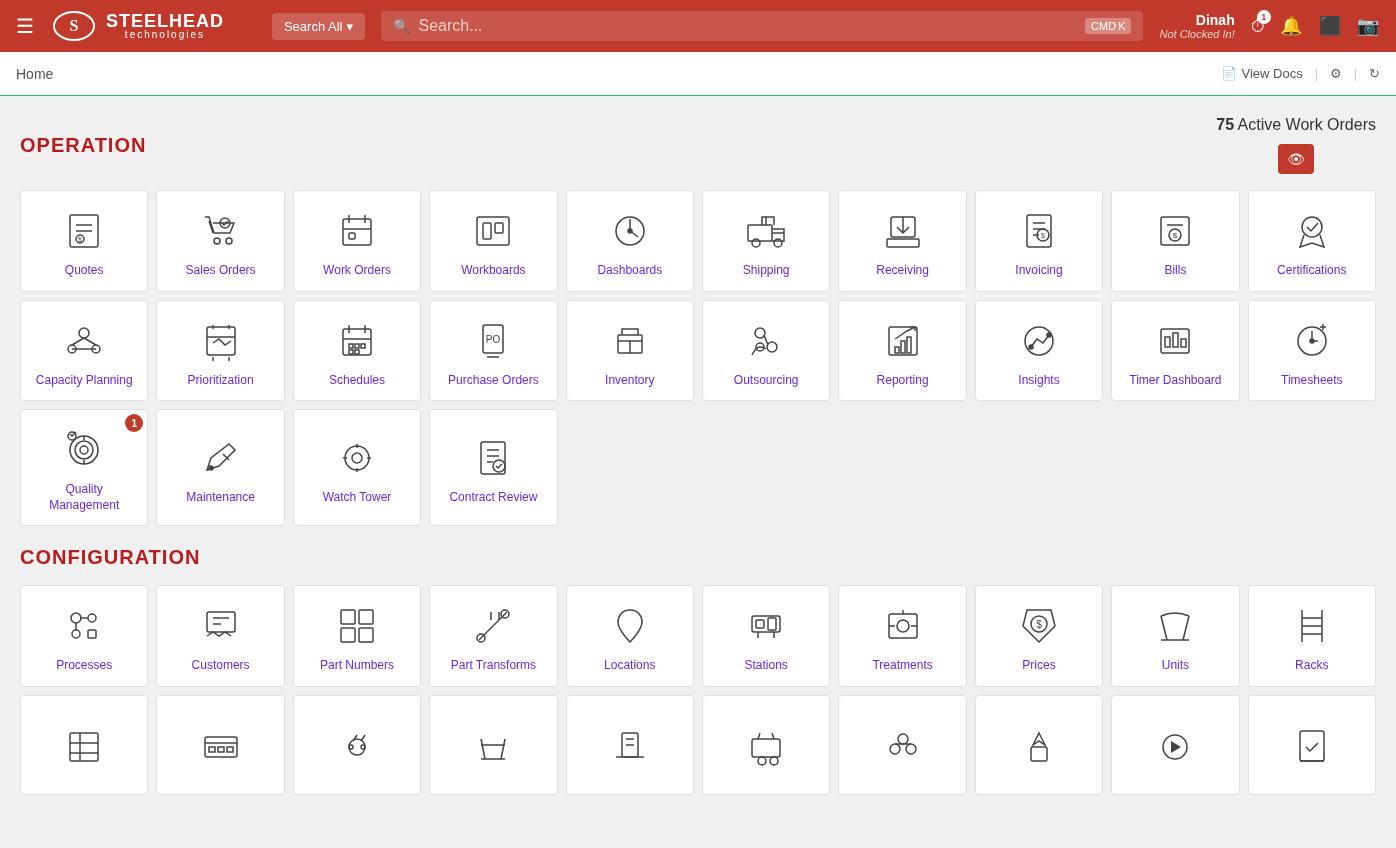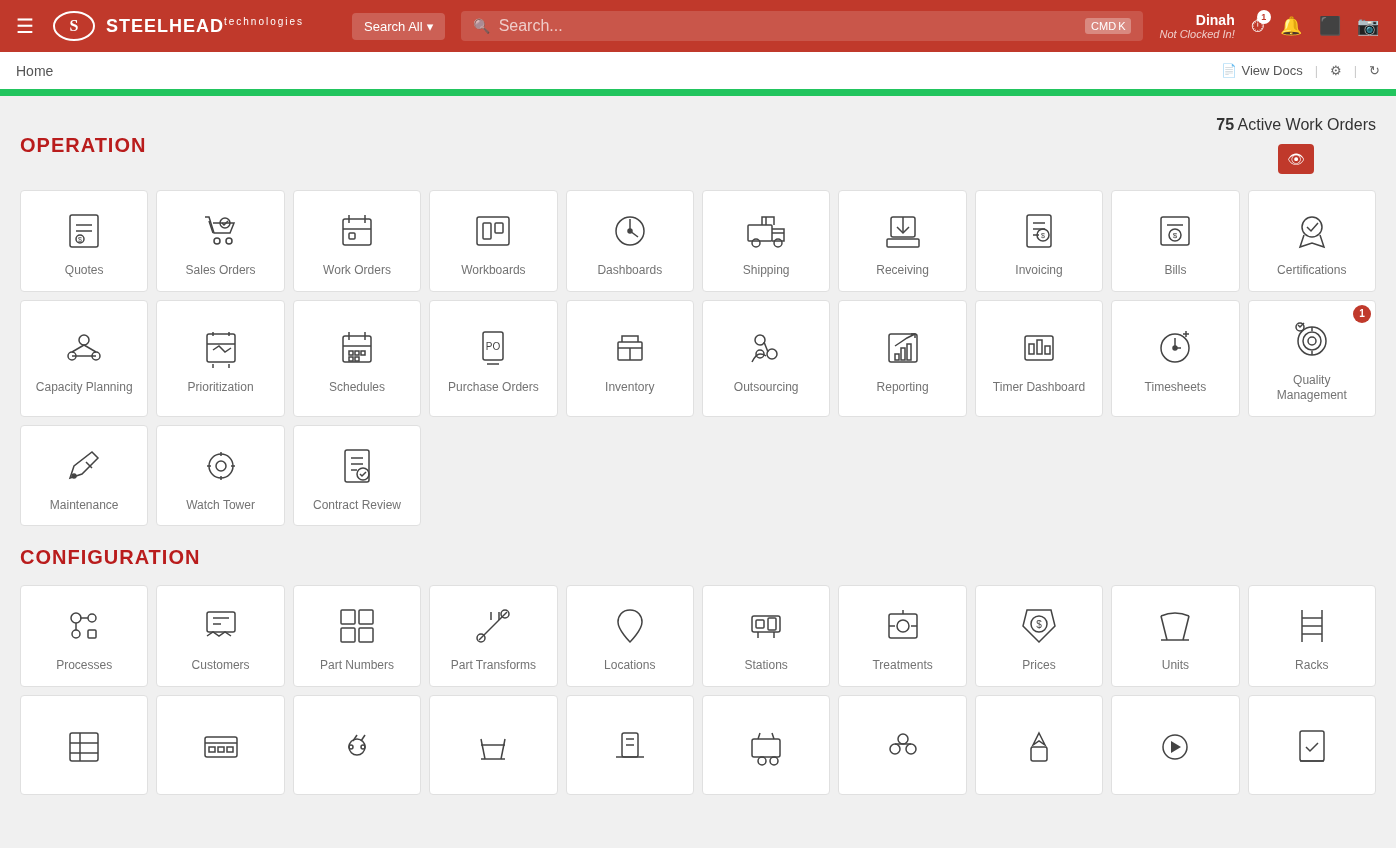--- a/index.html
+++ b/index.html
@@ -11,21 +11,21 @@
       display: flex;
       align-items: center;
       padding: 0 16px;
       height: 52px;
       color: white;
       gap: 16px;
     }
     .header-menu-icon { font-size: 20px; cursor: pointer; color: white; }
     .logo-area { display: flex; align-items: center; gap: 8px; margin-right: 8px; }
     .logo-svg { width: 48px; height: 36px; }
-    .logo-text { display: flex; flex-direction: row; line-height: 1; }
+    .logo-text { display: flex; flex-direction: column; line-height: 1; align-items: center; }
     .logo-text .brand { font-size: 18px; font-weight: 700; letter-spacing: 1px; }
     .logo-text .sub { font-size: 10px; letter-spacing: 2px; }
     .search-all-btn {
       background: rgba(255,255,255,0.2);
       border: none;
       color: white;
       padding: 6px 12px;
       border-radius: 4px;
       cursor: pointer;
       display: flex;
@@ -80,21 +80,21 @@
       border-radius: 50%;
       width: 14px; height: 14px;
       font-size: 9px;
       display: flex; align-items: center; justify-content: center;
       font-weight: 700;
     }
 
     
     .breadcrumb-bar {
       background: white;
-      border-bottom: 7px solid #22c55e;
+      border-bottom: 1px solid #22c55e;
       display: flex;
       align-items: center;
       padding: 0 16px;
       height: 44px;
       gap: 8px;
     }
     .breadcrumb-home { font-size: 14px; color: #555; }
     .breadcrumb-actions { margin-left: auto; display: flex; align-items: center; gap: 8px; color: #666; font-size: 13px; }
     .breadcrumb-actions .sep { color: #ccc; margin: 0 4px; }
     .view-docs-btn { display: flex; align-items: center; gap: 4px; cursor: pointer; color: #555; font-size: 13px; }
@@ -129,21 +129,21 @@
       align-items: center;
       justify-content: center;
       gap: 8px;
       cursor: pointer;
       min-height: 100px;
       transition: box-shadow 0.15s;
       position: relative;
     }
     .card-icon { width: 48px; height: 48px; display: flex; align-items: center; justify-content: center; }
     .card-icon svg { width: 44px; height: 44px; stroke: #444; fill: none; stroke-width: 1.5; }
-    .card-label { font-size: 12px; text-align: center; color: #737373; font-weight: 500; line-height: 1.3; }
+    .card-label { font-size: 12px; text-align: center; color: #6d28d9; font-weight: 500; line-height: 1.3; }
     .card-badge {
       position: absolute;
       top: 4px; right: 4px;
       background: #c0392b;
       color: white;
       border-radius: 50%;
       width: 18px; height: 18px;
       font-size: 10px;
       display: flex; align-items: center; justify-content: center;
       font-weight: 700;
@@ -423,20 +423,31 @@
             <rect x="26" y="18" width="4" height="16"></rect>
             <polyline points="14,20 20,16 26,12 34,8"></polyline>
             <polyline points="30,8 34,8 34,12"></polyline>
           </svg>
         </div>
         <span class="card-label">Reporting</span>
       </div>
       <div class="grid-card">
         <div class="card-icon">
           <svg viewBox="0 0 44 44">
+            <circle cx="22" cy="22" r="14"></circle>
+            <polyline points="14,28 20,20 26,24 32,16"></polyline>
+            <circle cx="14" cy="28" r="2" fill="#444"></circle>
+            <circle cx="32" cy="16" r="2" fill="#444"></circle>
+          </svg>
+        </div>
+        <span class="card-label">Insights</span>
+      </div>
+      <div class="grid-card">
+        <div class="card-icon">
+          <svg viewBox="0 0 44 44">
             <rect x="8" y="10" width="28" height="24" rx="2"></rect>
             <rect x="12" y="18" width="5" height="10"></rect>
             <rect x="20" y="14" width="5" height="14"></rect>
             <rect x="28" y="20" width="5" height="8"></rect>
           </svg>
         </div>
         <span class="card-label">Timer Dashboard</span>
       </div>
       <div class="grid-card">
         <div class="card-icon">

